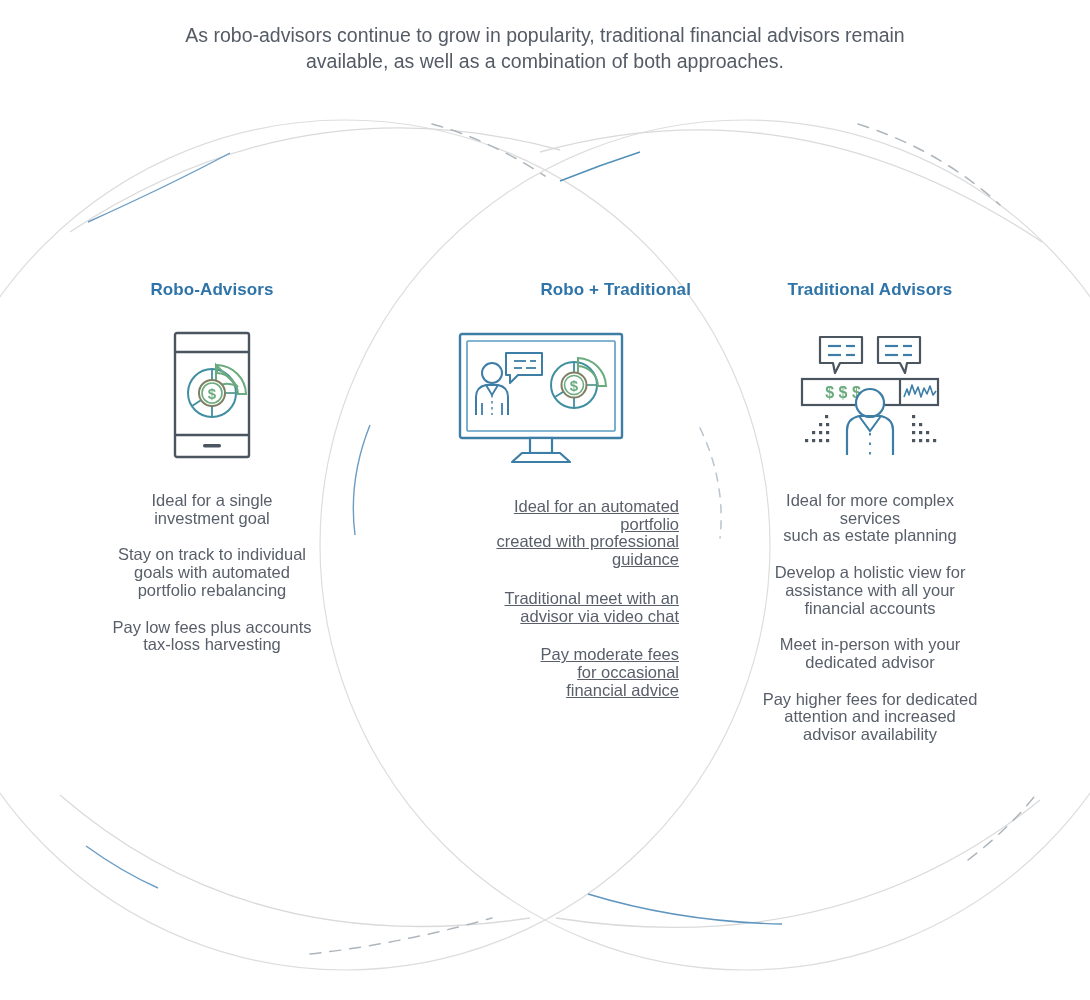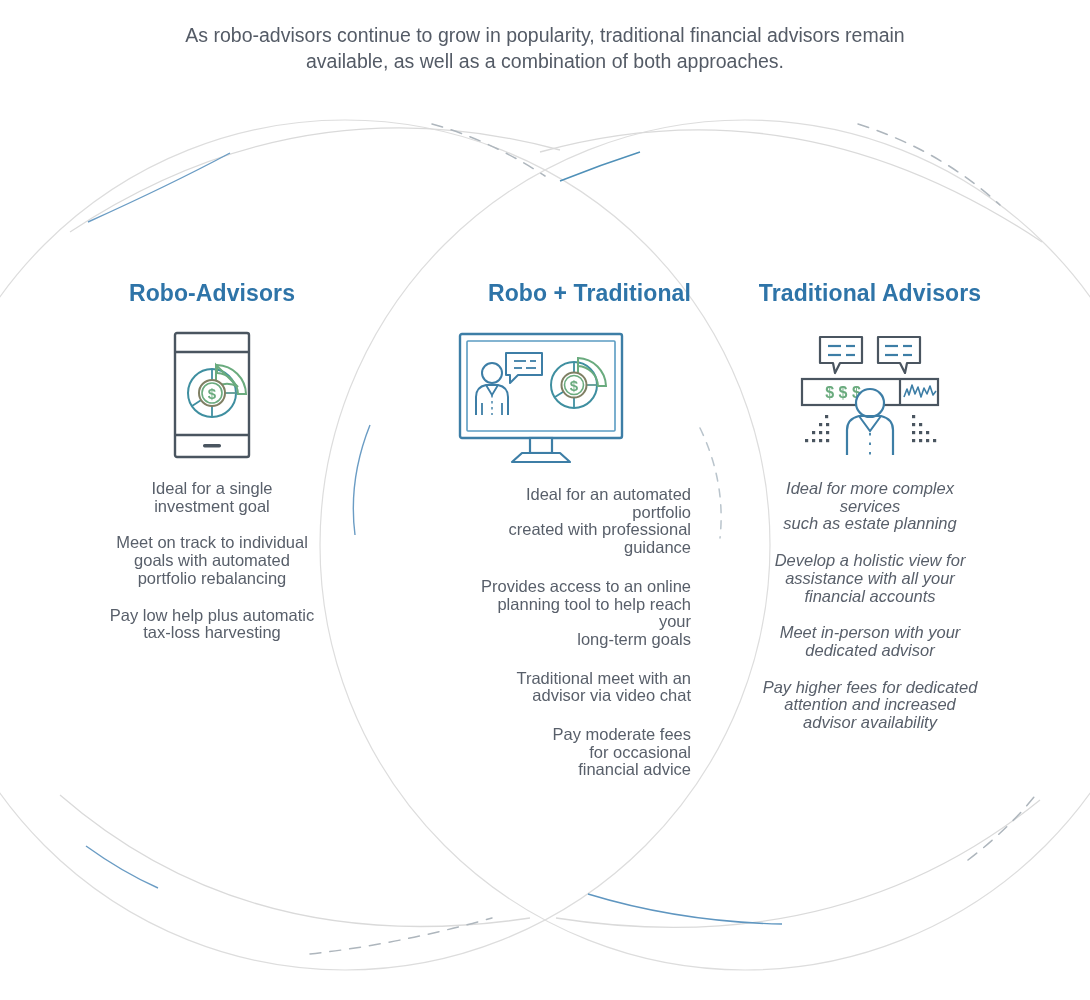--- a/index.html
+++ b/index.html
@@ -44,47 +44,47 @@
     position: absolute;
     top: 280px;
     width: 300px;
     text-align: center;
   }
   .col-left   { left: 62px; }
   .col-middle { left: 391px; text-align: right; }
   .col-right  { left: 720px; }
 
   .col-title {
-    font-size: 23px;
+    font-size: 17px;
     font-weight: bold;
     color: #2e74a8;
     letter-spacing: 0.1px;
     margin: 0;
     height: 30px;
   }
   .icon-wrap {
     height: 170px;
     display: flex;
     align-items: center;
     justify-content: center;
   }
   .col-middle .icon-wrap { height: 176px; }
   .bullets {
-    margin: 0;
+    margin: 12px;
     padding: 0;
   }
   .bullet {
     font-size: 16.5px;
     line-height: 17.7px;
     color: #585f6a;
     margin-bottom: 19px;
     white-space: pre-line;
   }
-  .col-middle .bullet { margin-bottom: 21px; }
-  .col-right .bullet  { margin-bottom: 19px; font-style: italic; }
+  .col-middle .bullet { margin-bottom: 21px; text-decoration: underline; }
+  .col-right .bullet  { margin-bottom: 19px; }
 </style>
 </head>
 <body>
 
 <div id="stage">
 
   <svg id="decor" viewBox="0 0 1090 1000" width="1090" height="1000">
 
     <circle cx="345" cy="545" r="425" fill="none" stroke="#dddddd" stroke-width="1.2"></circle>
     <circle cx="745" cy="545" r="425" fill="none" stroke="#dddddd" stroke-width="1.2"></circle>
@@ -140,24 +140,24 @@
 
         <circle cx="40" cy="63" r="13" fill="#ffffff" stroke="#7f7f63" stroke-width="2"></circle>
         <circle cx="40" cy="63" r="10" fill="#ffffff" stroke="#6aab7e" stroke-width="1.6"></circle>
         <text x="40" y="69" text-anchor="middle" font-family="Liberation Sans, sans-serif" font-size="15" font-weight="bold" fill="#6aab7e">$</text>
       </svg>
     </div>
 
     <div class="bullets">
       <div class="bullet">Ideal for a single
 investment goal</div>
-      <div class="bullet">Meet on track to individual
+      <div class="bullet">Stay on track to individual
 goals with automated
 portfolio rebalancing</div>
-      <div class="bullet">Pay low help plus automatic
+      <div class="bullet">Pay low fees plus accounts
 tax-loss harvesting</div>
     </div>
   </div>
 
   <div class="col col-middle">
     <div class="col-title">Robo + Traditional</div>
 
     <div class="icon-wrap">
       <svg width="170" height="134" viewBox="0 0 170 134">
 
@@ -192,24 +192,20 @@
         <circle cx="118" cy="54" r="9.5" fill="#ffffff" stroke="#6aab7e" stroke-width="1.6"></circle>
         <text x="118" y="60" text-anchor="middle" font-family="Liberation Sans, sans-serif" font-size="15" font-weight="bold" fill="#6aab7e">$</text>
       </svg>
     </div>
 
     <div class="bullets">
       <div class="bullet">Ideal for an automated
 portfolio
 created with professional
 guidance</div>
-      <div class="bullet">Provides access to an online
-planning tool to help reach
-your
-long-term goals</div>
       <div class="bullet">Traditional meet with an
 advisor via video chat</div>
       <div class="bullet">Pay moderate fees
 for occasional
 financial advice</div>
     </div>
   </div>
 
   <div class="col col-right">
     <div class="col-title">Traditional Advisors</div>

